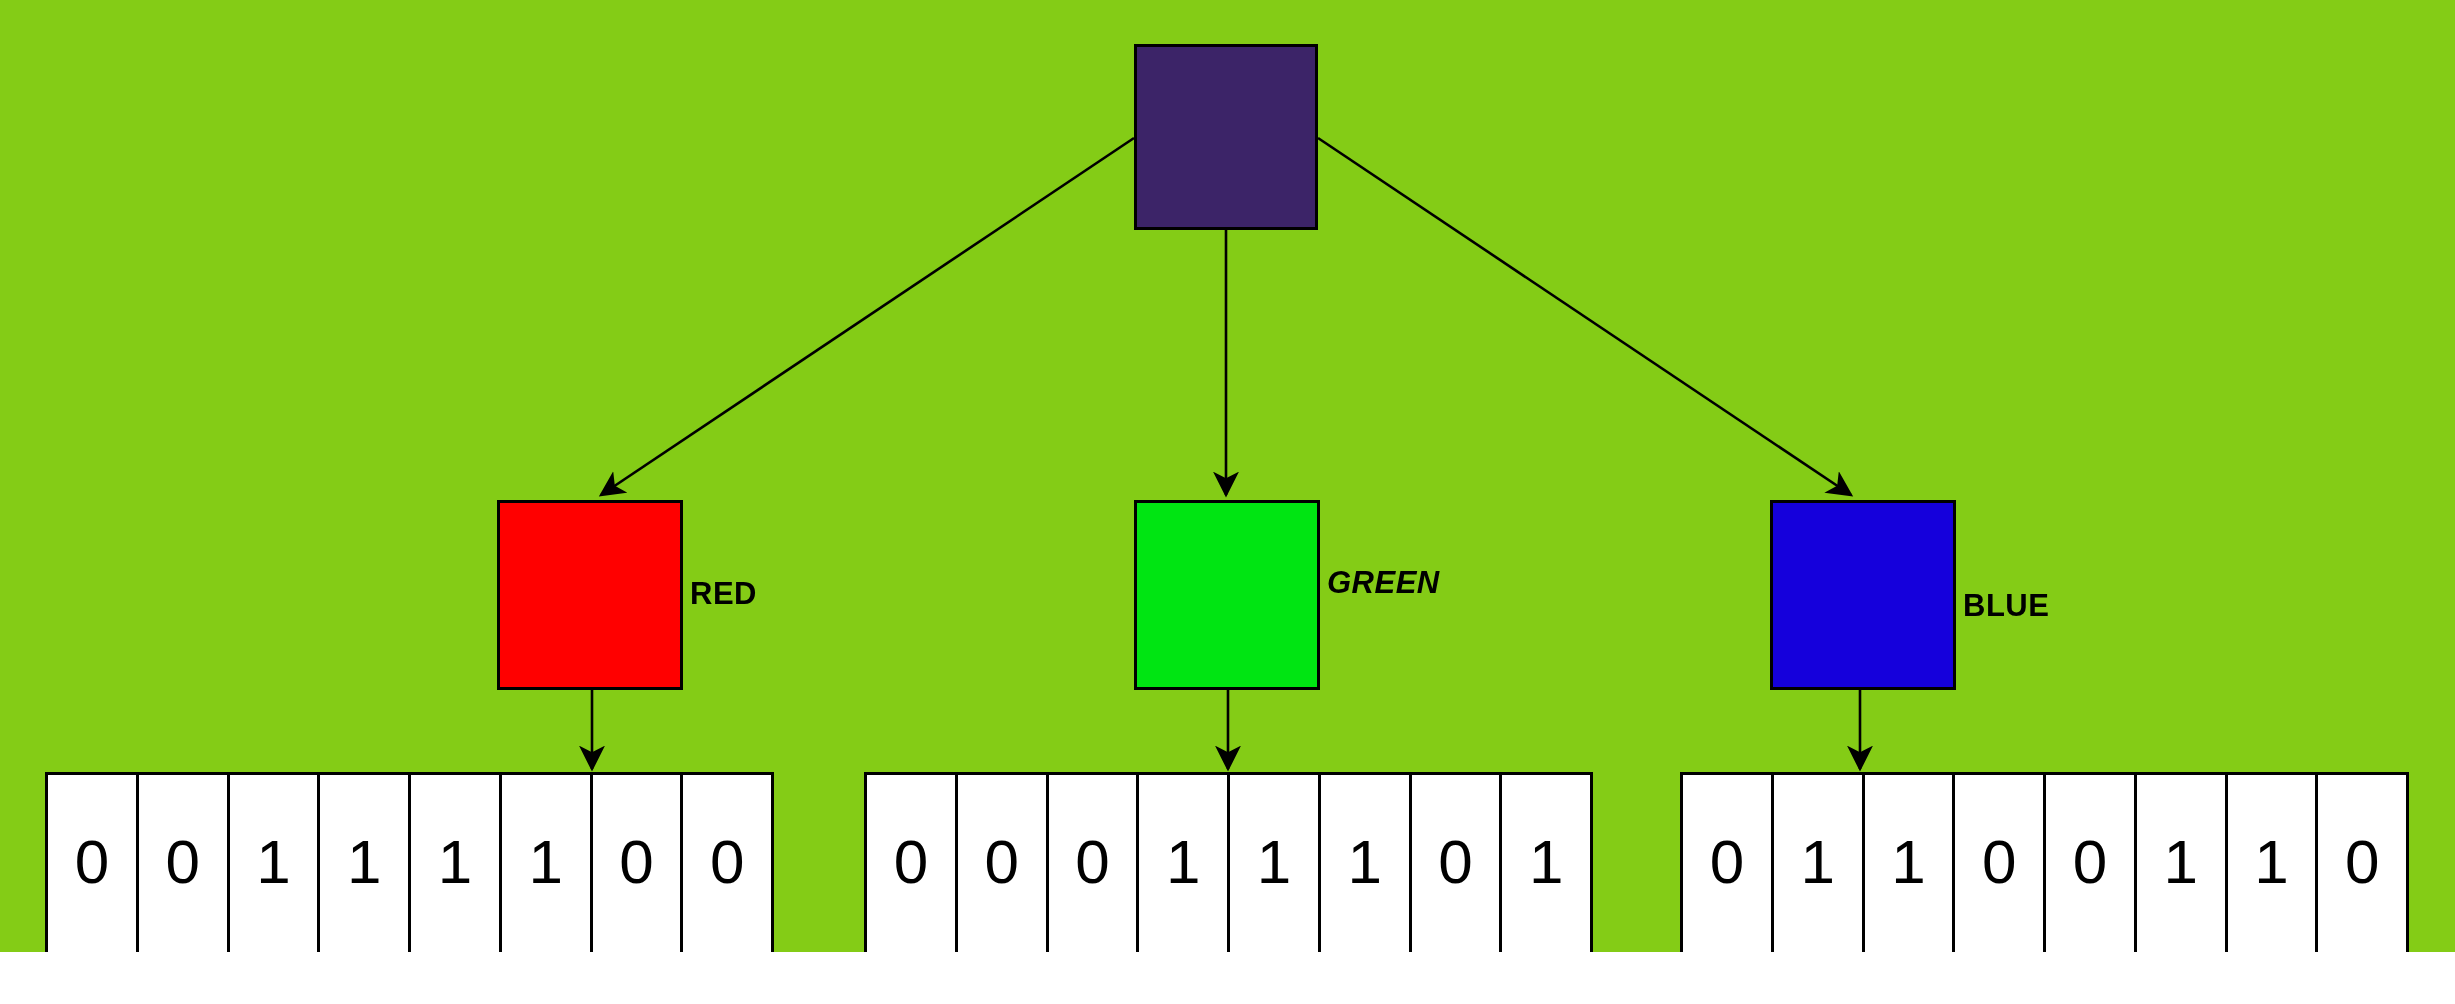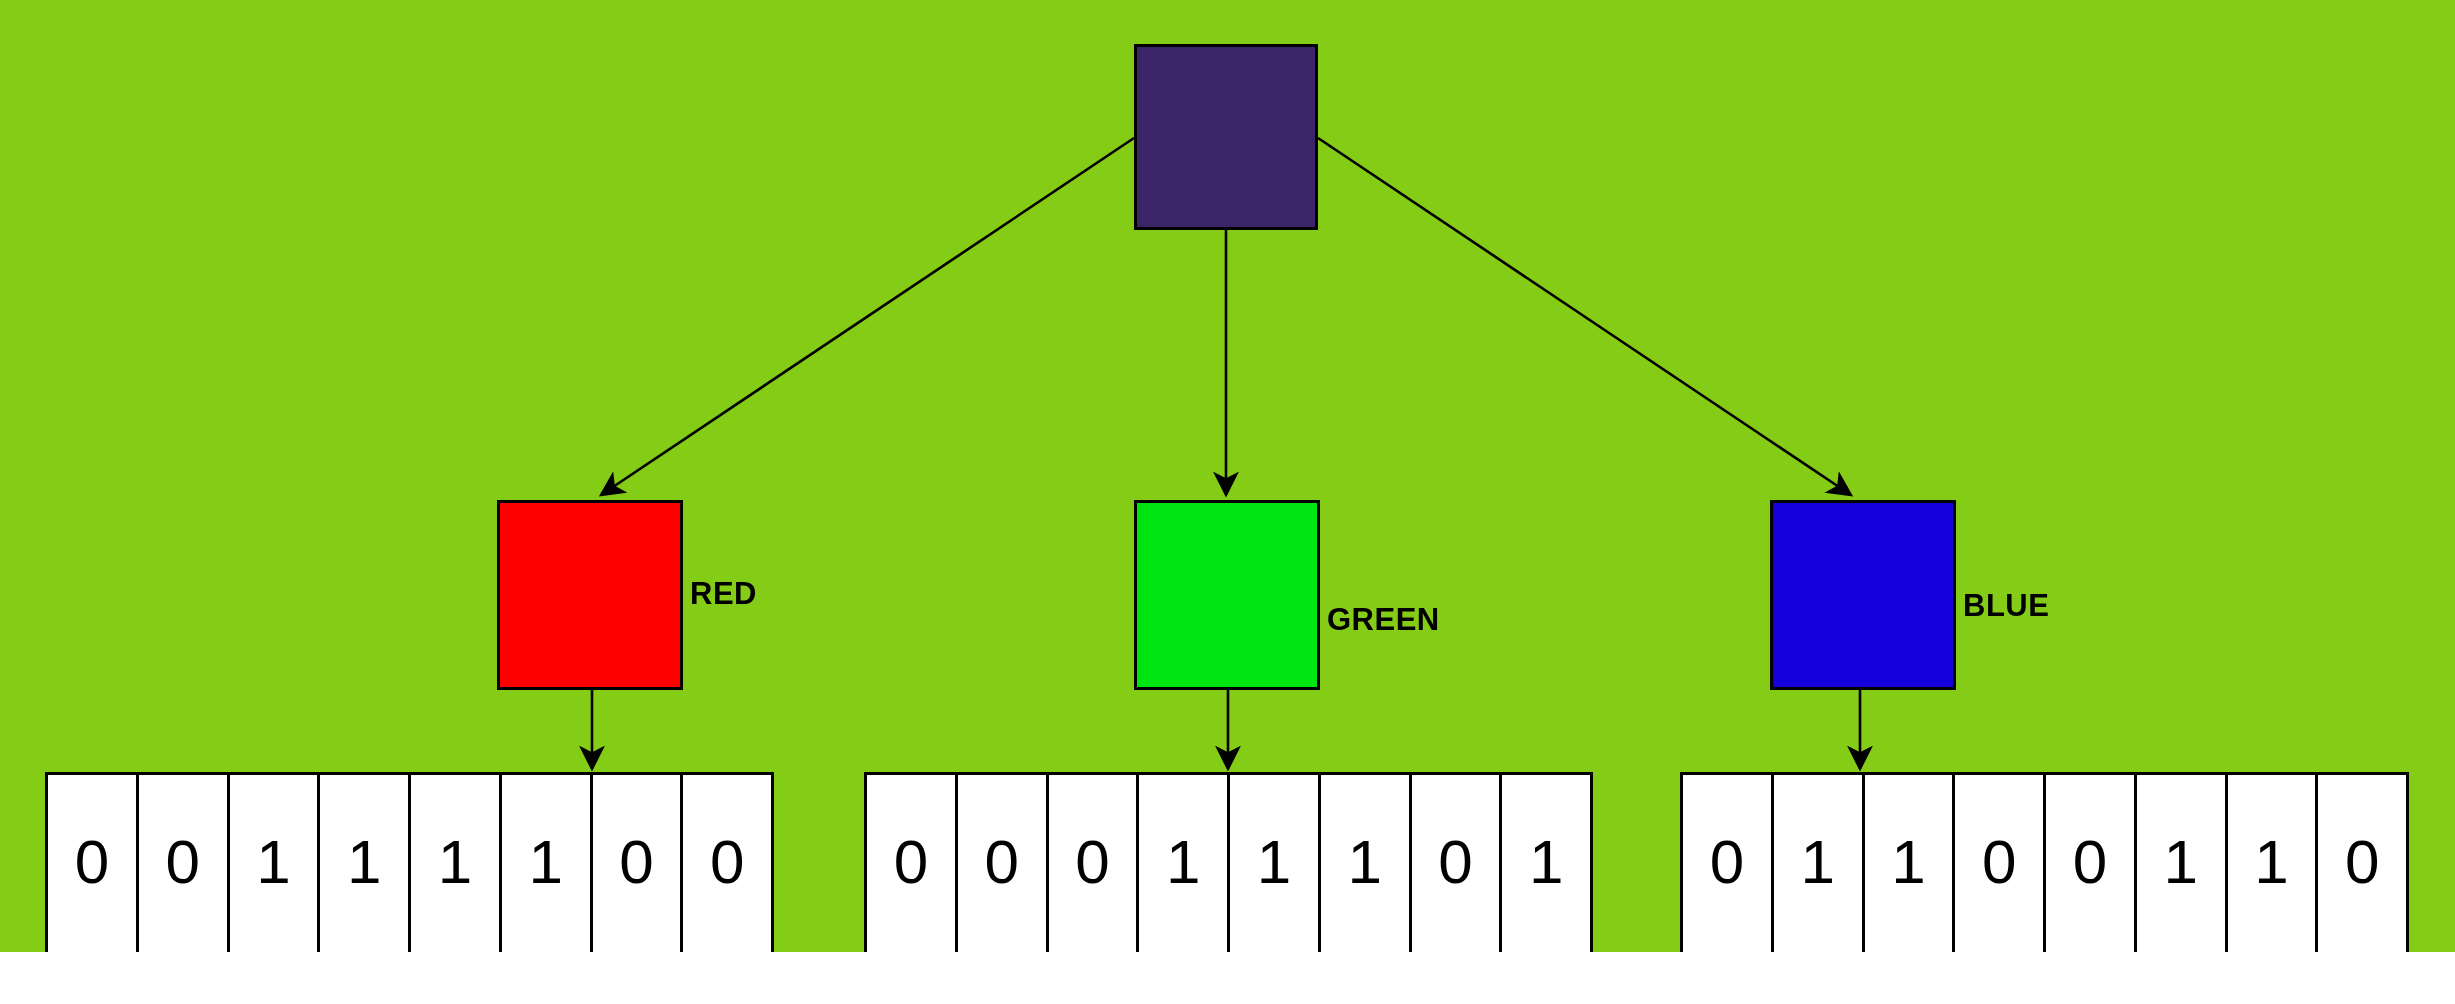--- a/index.html
+++ b/index.html
@@ -58,21 +58,21 @@
     position: absolute;
     font-family: "Liberation Sans", sans-serif;
     font-weight: bold;
     font-size: 31px;
     color: #000000;
     letter-spacing: 0.5px;
     white-space: nowrap;
     line-height: 1;
   }
   #red-label   { left: 690px;  top: 578px; }
-  #green-label { left: 1327px; top: 604px; }
+  #green-label { left: 1327px; top: 567px; font-style: italic; }
   #blue-label  { left: 1963px; top: 590px; }
 
   .bit-table {
     position: absolute;
     top: 772px;
     height: 186px;
     display: flex;
     box-sizing: border-box;
     border: 3px solid #000000;
     background: #ffffff;

